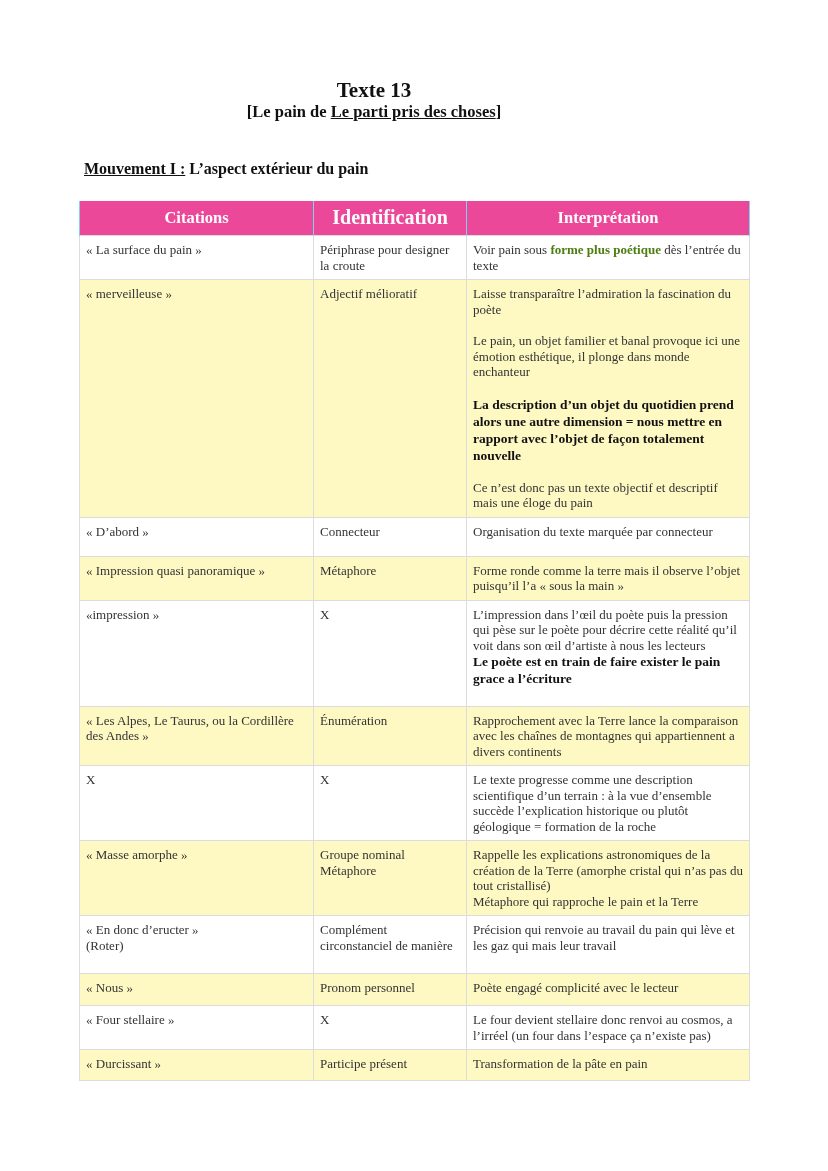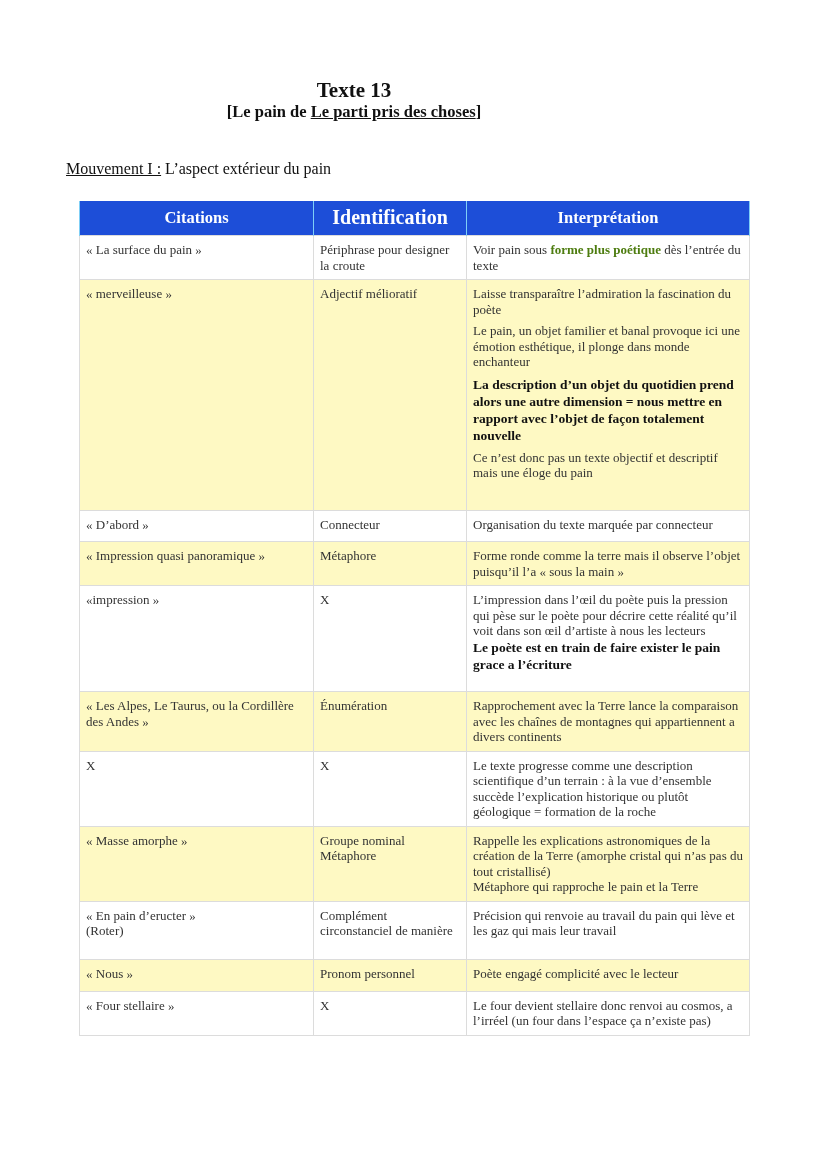--- a/index.html
+++ b/index.html
@@ -1,51 +1,51 @@
 <!DOCTYPE html>
 <html><head>
 <meta charset="utf-8">
 <style>
   html, body { margin: 0; padding: 0; background: #ffffff; }
   body {
     width: 828px; height: 1171px; position: relative; overflow: hidden;
     font-family: "Liberation Serif", "DejaVu Serif", serif;
     color: #222;
   }
-  .title-block { position: absolute; left: 0; top: 78px; width: 708px; text-align: center; }
+  .title-block { position: absolute; left: 0; top: 78px; width: 708px; text-align: center; padding-left: 20px; }
   .title { font-size: 21px; font-weight: bold; color: #111; line-height: 24px; }
   .subtitle { font-size: 16.5px; font-weight: bold; color: #111; line-height: 20px; }
   .subtitle .u { text-decoration: underline; }
   .author { font-size: 15.5px; font-weight: bold; font-style: italic; color: #111; line-height: 19px; }
   .section {
-    position: absolute; left: 66px; top: 160px;
-    font-size: 16px; font-weight: normal; color: #111;
+    position: absolute; left: 84px; top: 160px;
+    font-size: 16px; font-weight: bold; color: #111;
   }
   .section .u { text-decoration: underline; }
   table.main {
     position: absolute; left: 79px; top: 201px; width: 670px;
     border-collapse: collapse; table-layout: fixed;
     font-size: 13px; line-height: 15.5px; color: #333;
   }
   table.main col.c1 { width: 234px; }
   table.main col.c2 { width: 153px; }
   table.main col.c3 { width: 283px; }
   table.main th {
-    background: #1d4ed8; color: #ffffff; font-size: 16.5px; font-weight: bold;
+    background: #ec4899; color: #ffffff; font-size: 16.5px; font-weight: bold;
     height: 34px; padding: 0; text-align: center; border-left: 1px solid #7fcff6; border-right: 1px solid #7fcff6;
   }
   table.main td {
     vertical-align: top; padding: 6px 6px 6px 6px;
     border: 1px solid #dcdcdc;
   }
   table.main tr.gray td { background: #fef9c3; }
   table.main td b { color: #4d7c0f; }
   .bold-block { font-weight: bold; color: #111; font-size: 13.5px; line-height: 17px; }
   .para { margin: 0; }
-  .gap { margin-top: 6px; }
+  .gap { margin-top: 16px; }
 </style>
 </head>
 <body>
 
 <div class="title-block">
   <div class="title">Texte 13</div>
   <div class="subtitle"><span>[Le pain de </span><span class="u">Le parti pris des choses</span><span>]</span></div>
 </div>
 
 <div class="section"><span class="u">Mouvement I :</span><span> L’aspect extérieur du pain</span></div>
@@ -75,21 +75,21 @@
       <td>« merveilleuse »</td>
       <td>Adjectif mélioratif</td>
       <td>
         <p class="para">Laisse transparaître l’admiration la fascination du poète</p>
         <p class="para gap">Le pain, un objet familier et banal provoque ici une émotion esthétique, il plonge dans monde enchanteur</p>
         <p class="para gap bold-block">La description d’un objet du quotidien prend alors une autre dimension = nous mettre en rapport avec l’objet de façon totalement nouvelle</p>
         <p class="para gap">Ce n’est donc pas un texte objectif et descriptif mais une éloge du pain</p>
       </td>
     </tr>
 
-    <tr style="height:31px">
+    <tr style="height:39px">
       <td>« D’abord »</td>
       <td>Connecteur</td>
       <td>Organisation du texte marquée par connecteur</td>
     </tr>
 
     <tr class="gray" style="height:43px">
       <td>« Impression quasi panoramique »</td>
       <td>Métaphore</td>
       <td>Forme ronde comme la terre mais il observe l’objet puisqu’il l’a « sous la main »</td>
     </tr>
@@ -122,33 +122,38 @@
         <div>Métaphore</div>
       </td>
       <td>
         <div>Rappelle les explications astronomiques de la création de la Terre (amorphe cristal qui n’as pas du tout cristallisé)</div>
         <div>Métaphore qui rapproche le pain et la Terre</div>
       </td>
     </tr>
 
     <tr style="height:58px">
       <td>
-        <div>« En pain d’eructer »</div>
+        <div>« En donc d’eructer »</div>
         <div>(Roter)</div>
       </td>
       <td>Complément circonstanciel de manière</td>
       <td>Précision qui renvoie au travail du pain qui lève et les gaz qui mais leur travail</td>
     </tr>
 
     <tr class="gray" style="height:32px">
       <td>« Nous »</td>
       <td>Pronom personnel</td>
       <td>Poète engagé complicité avec le lecteur</td>
     </tr>
 
     <tr style="height:42px">
       <td>« Four stellaire »</td>
       <td>X</td>
       <td>Le four devient stellaire donc renvoi au cosmos, a l’irréel (un four dans l’espace ça n’existe pas)</td>
     </tr>
 
+    <tr class="gray" style="height:31px">
+      <td>« Durcissant »</td>
+      <td>Participe présent</td>
+      <td>Transformation de la pâte en pain</td>
+    </tr>
   </tbody>
 </table>
 
 </body></html>

